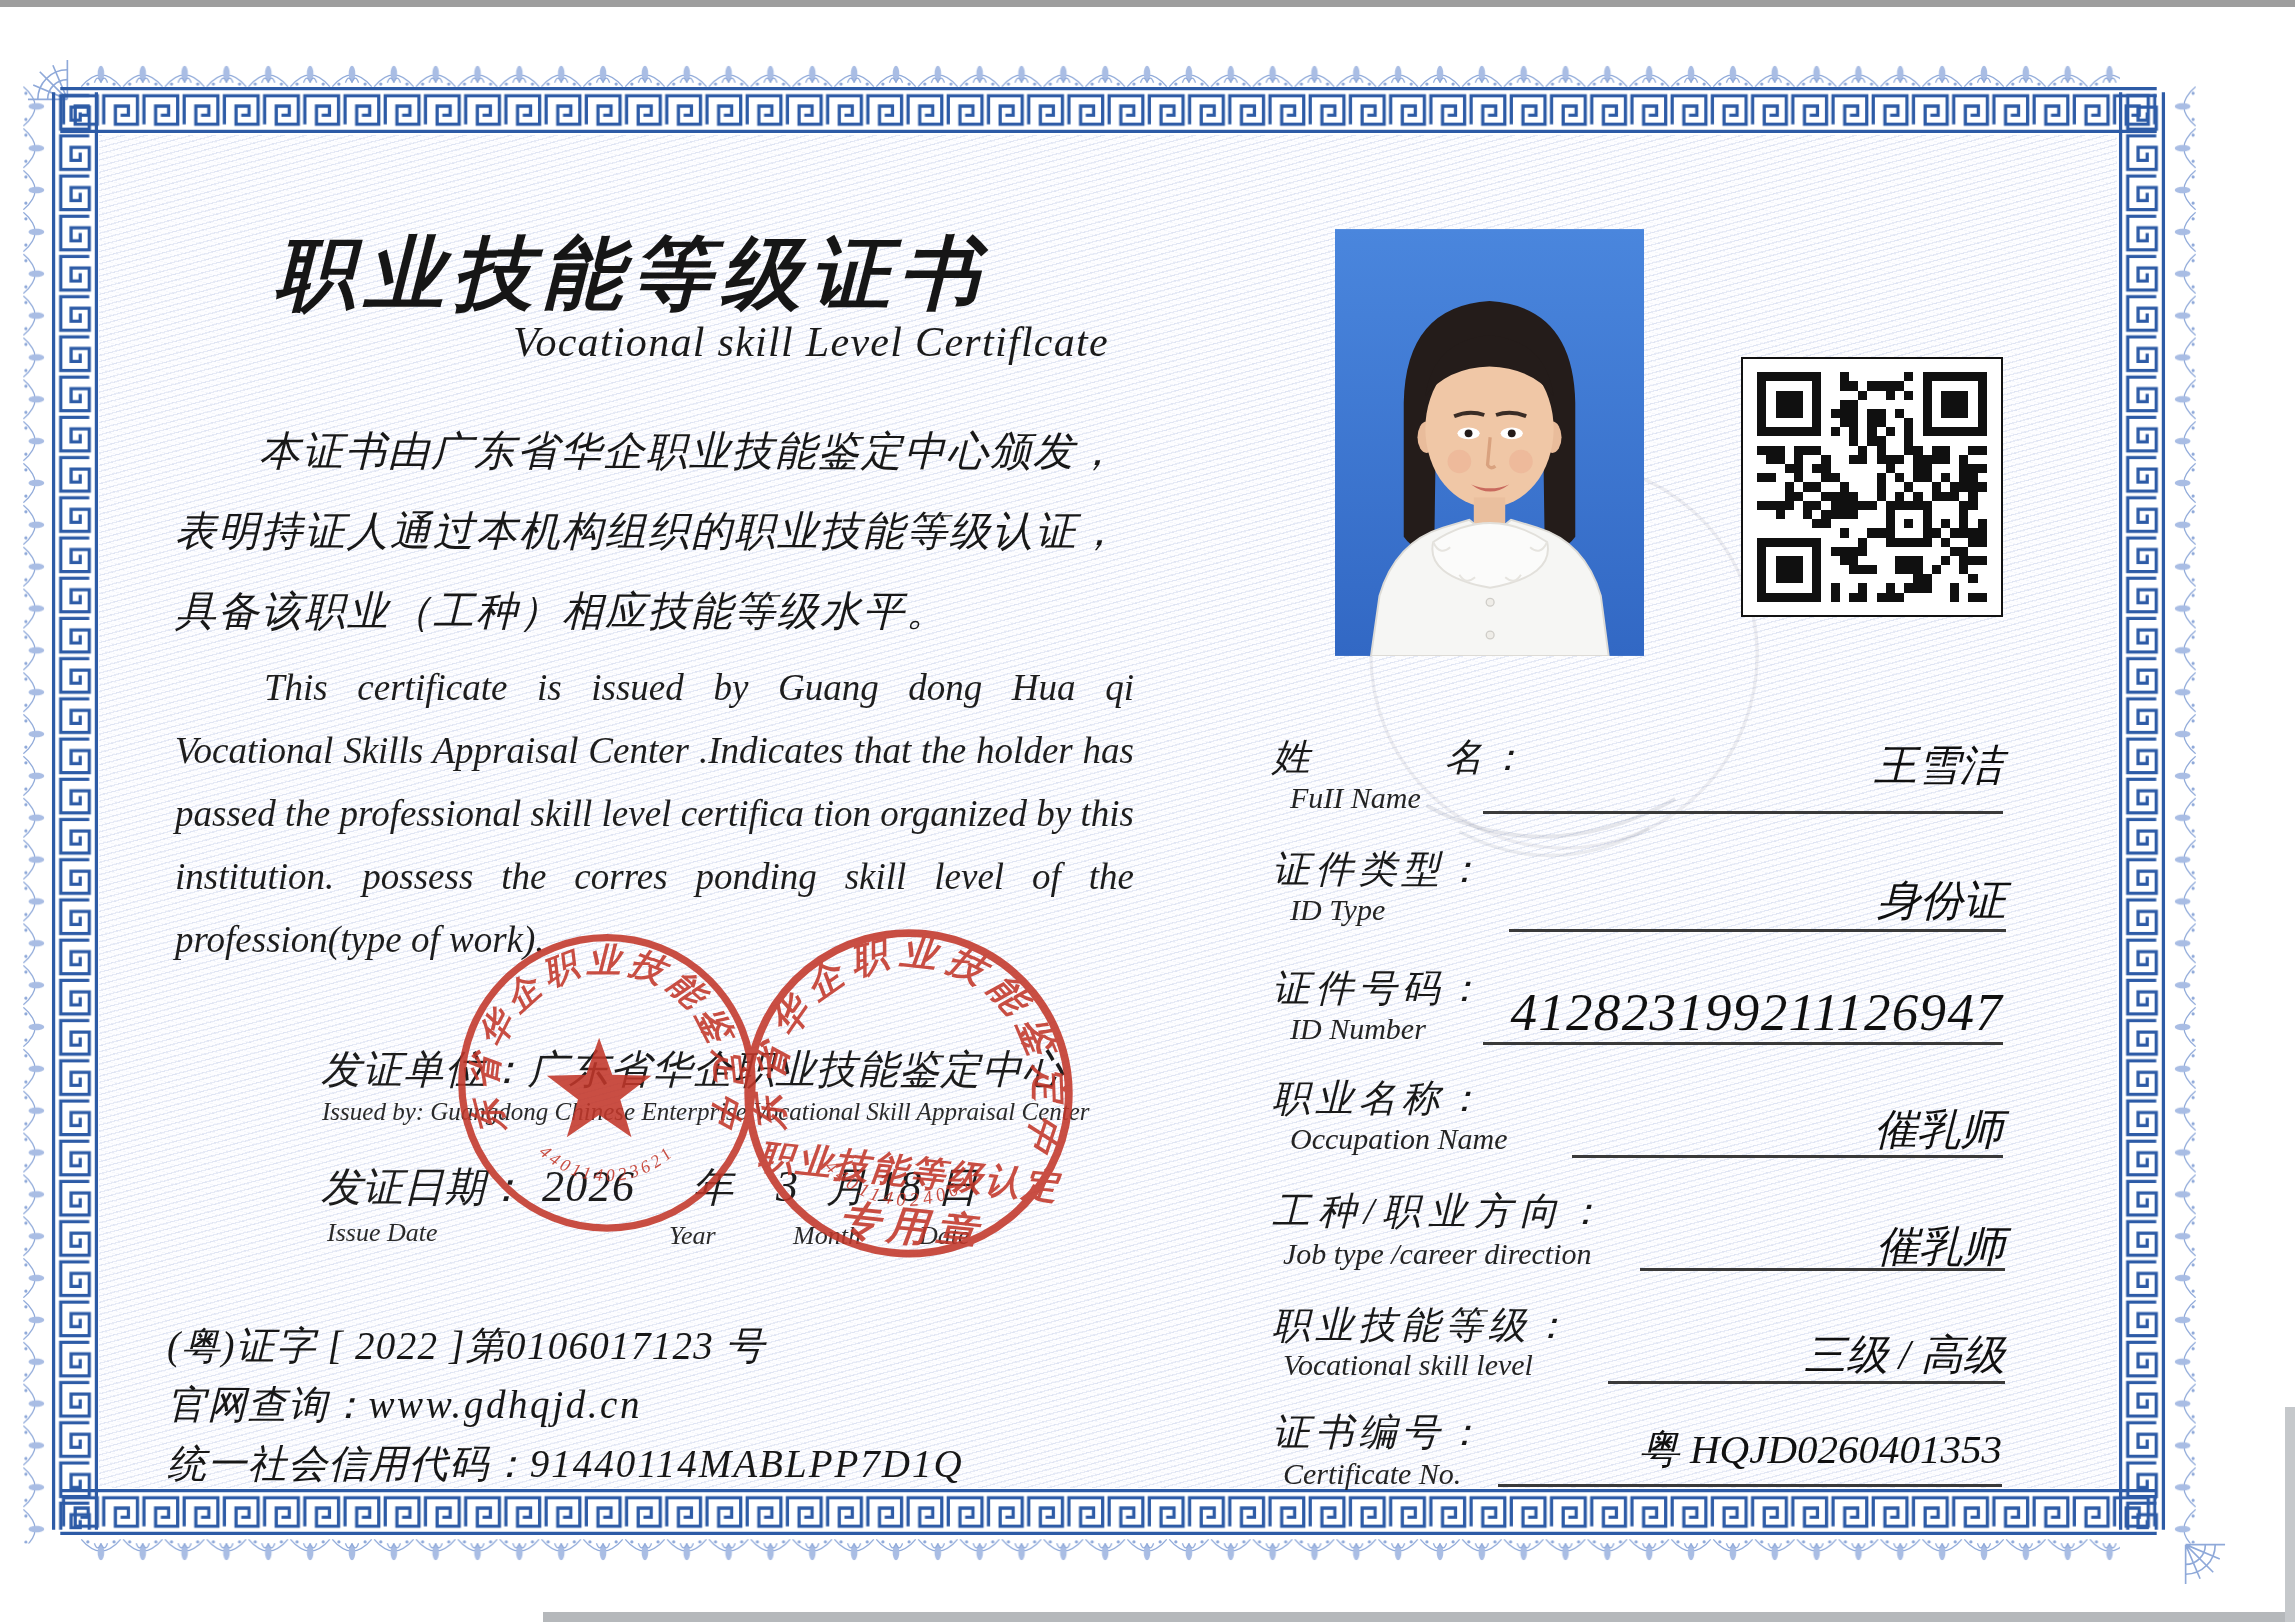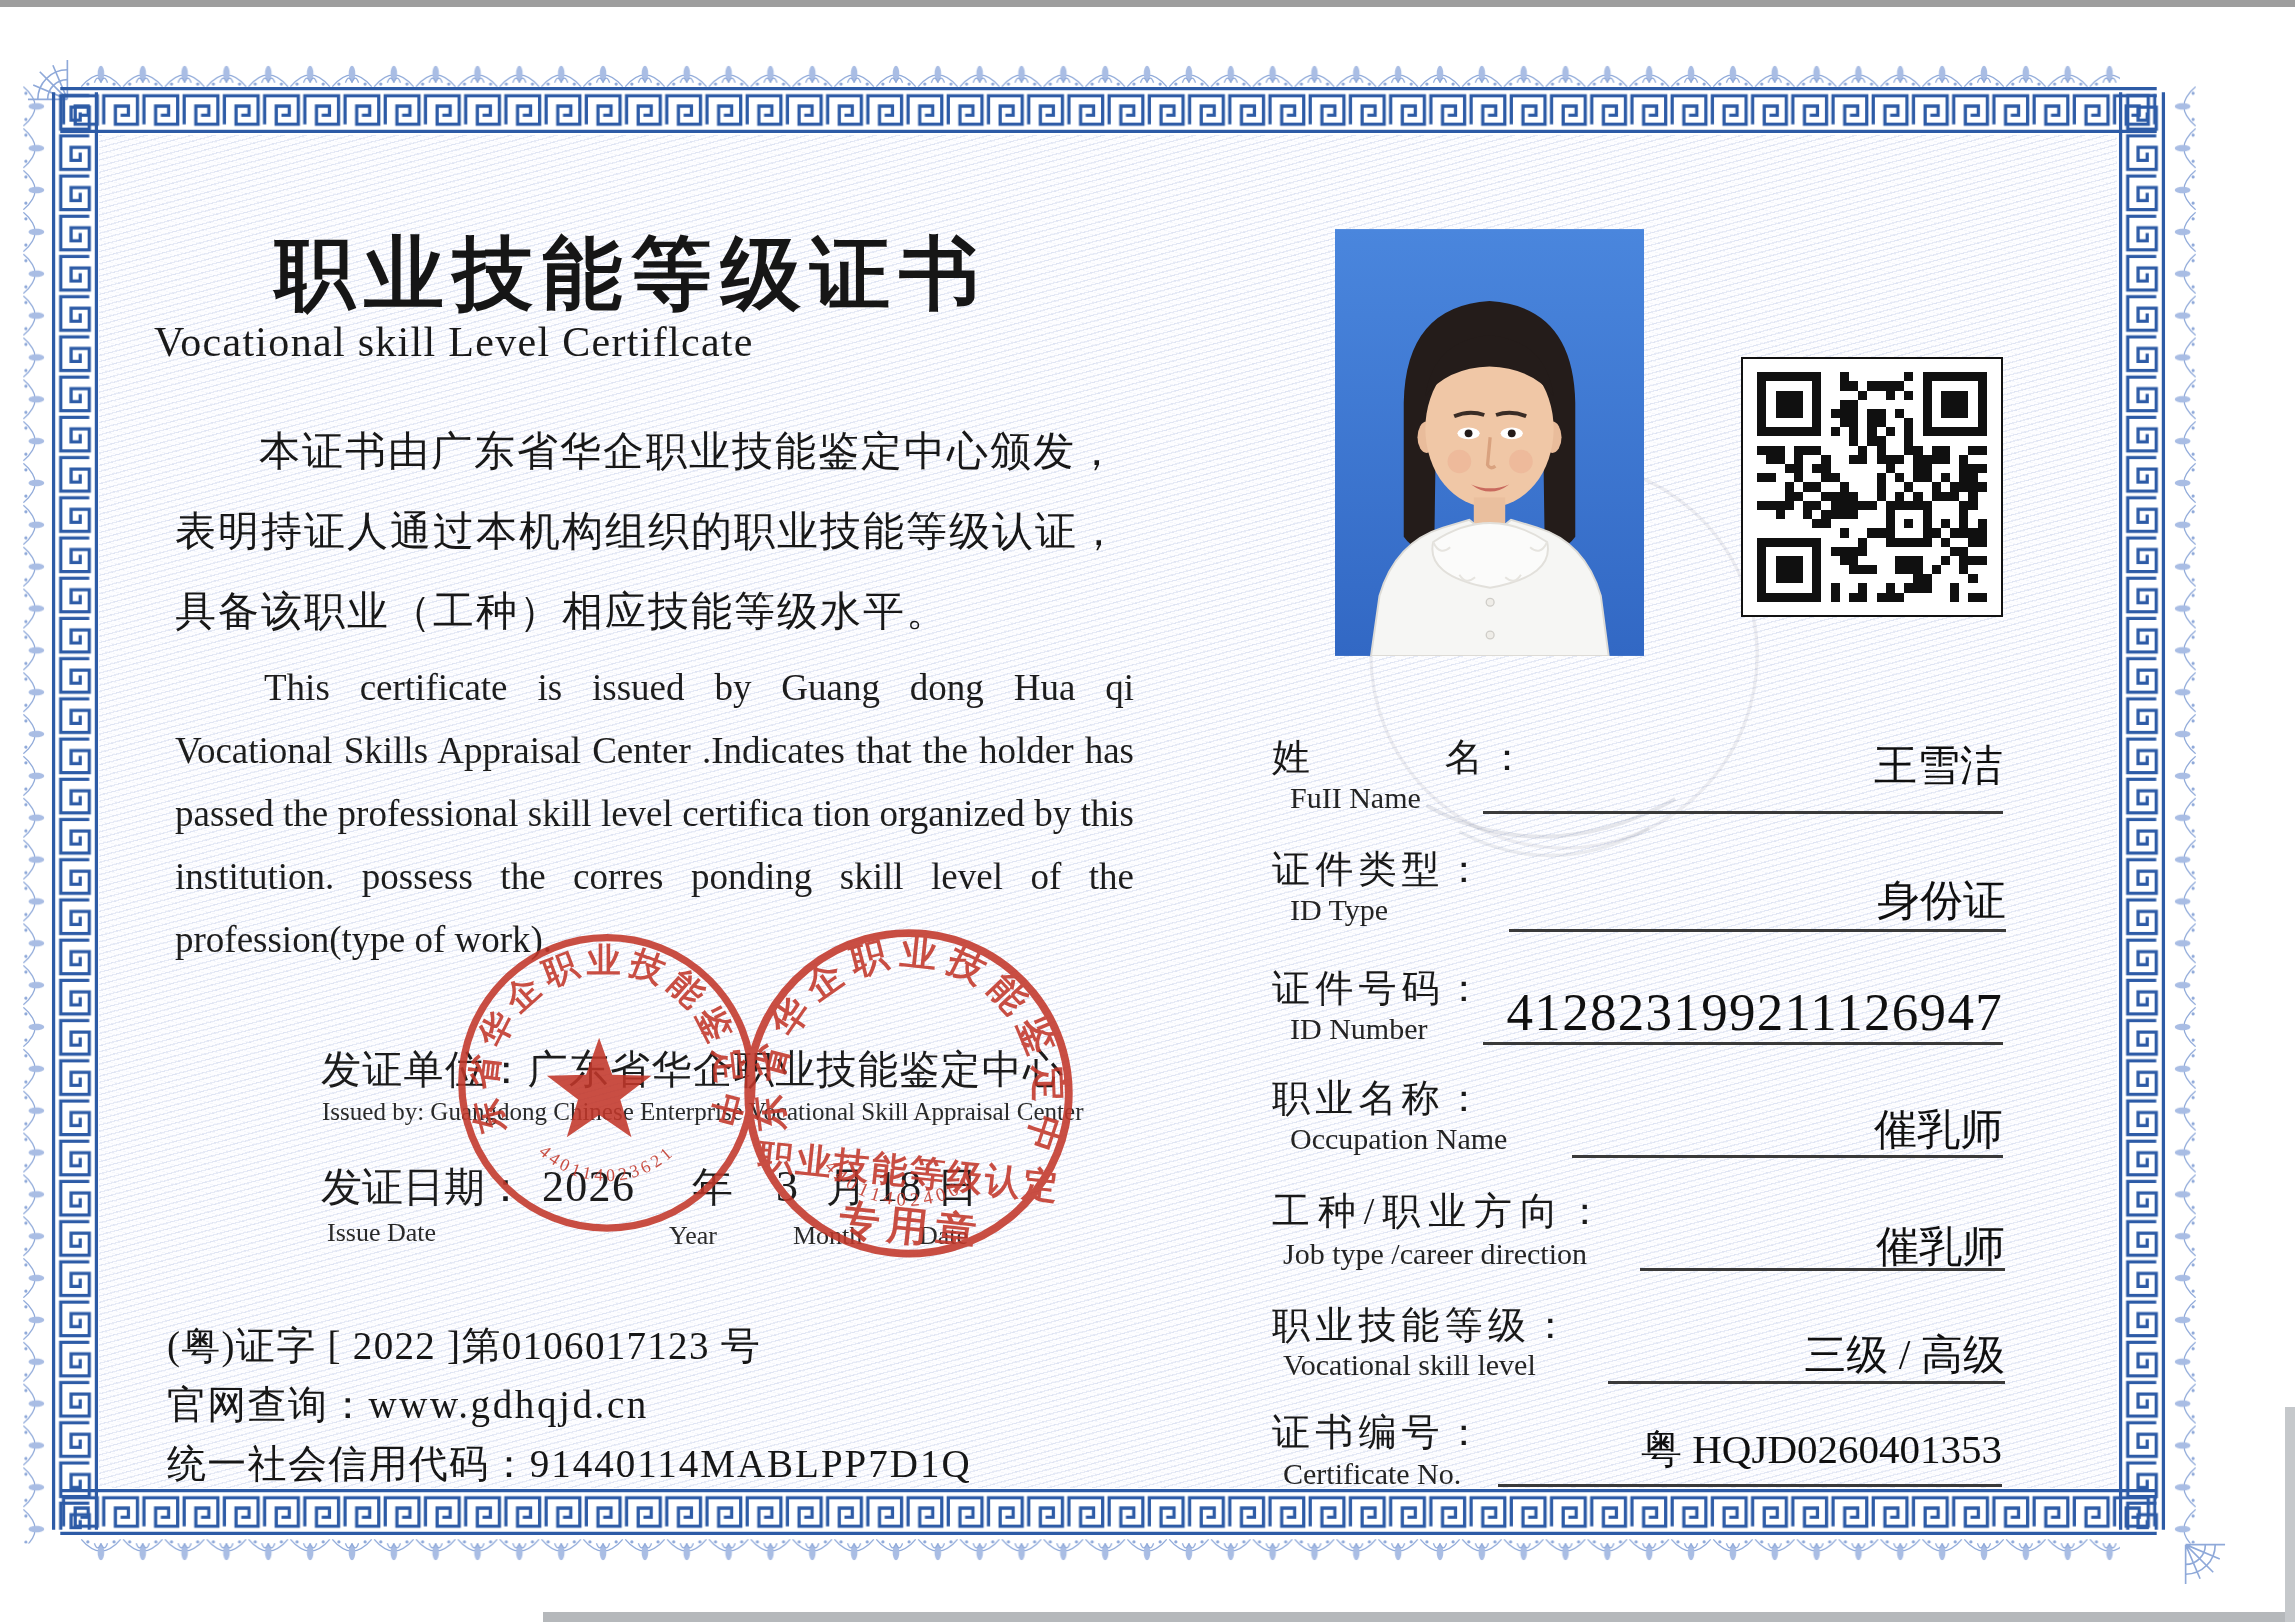--- a/index.html
+++ b/index.html
@@ -1,31 +1,31 @@
 <!DOCTYPE html>
 <html style="font-size:10.5px"><head>
 <meta charset="utf-8">
 <style>
   html,body{margin:0;padding:0;background:#e8e8e8;}
   #page{position:relative;width:2295px;height:1623px;background:#ffffff;overflow:hidden;
-        font-family:"Liberation Serif","DejaVu Serif",serif;color:#1c1c1c;}
+        font-family:"Liberation Serif","DejaVu Serif",serif;color:#1c1c1c;font-style:italic;}
   .abs{position:absolute;}
   
   .scan-top{left:0;top:0;width:2295px;height:6.5px;background:#9e9e9e;}
   .scan-bottom{left:543px;top:1612px;width:1752px;height:10.5px;background:#b5b8bb;}
   .scan-right{left:2285px;top:1407px;width:10.5px;height:216px;background:#c5c8cb;}
   
   .inner-field{left:99px;top:135px;width:2018px;height:1353px;
     background:
       repeating-linear-gradient(165deg, rgba(88,118,190,0.14) 0 1.3px, rgba(255,255,255,0) 1.3px 5.9px),
       repeating-linear-gradient(15deg, rgba(88,118,190,0.05) 0 0.7px, rgba(255,255,255,0) 0.7px 4.6px),
       #fdfdff;}
   .title-zh{left:154px;top:221px;width:955px;text-align:center;font-size:80px;font-weight:700;
             letter-spacing:9.2px;color:#161616;}
-  .title-en{left:154px;top:318px;width:955px;text-align:left;font-size:42px;letter-spacing:1.3px;color:#1a1a1a;}
+  .title-en{left:154px;top:318px;width:955px;text-align:right;font-size:42px;letter-spacing:1.3px;color:#1a1a1a;}
   .para-zh{left:175px;top:411px;width:949px;font-size:41px;line-height:80px;letter-spacing:2px;
            text-indent:84px;color:#181818;}
   .para-en{left:175px;top:656px;width:959px;font-size:37px;line-height:63px;text-indent:89px;
            text-align:justify;color:#1d1d1d;}
   .issuer-zh{left:321px;top:1042px;font-size:40px;letter-spacing:1.3px;}
   .issuer-en{left:322px;top:1098px;font-size:25px;color:#2a2a2a;}
   .date-part-zh{font-size:41px;}
   .date-part-num{font-size:44px;letter-spacing:1.3px;}
   .date-sub{font-size:26px;color:#2a2a2a;}
   .foot-line{left:167px;font-size:39px;letter-spacing:1.3px;color:#171717;}

